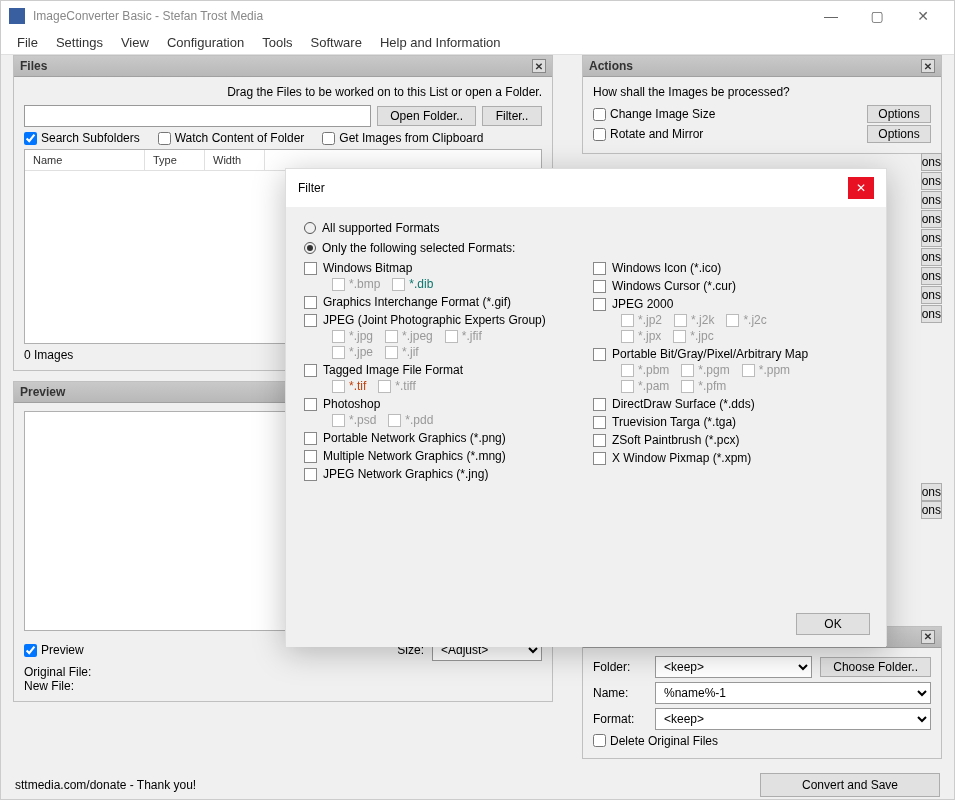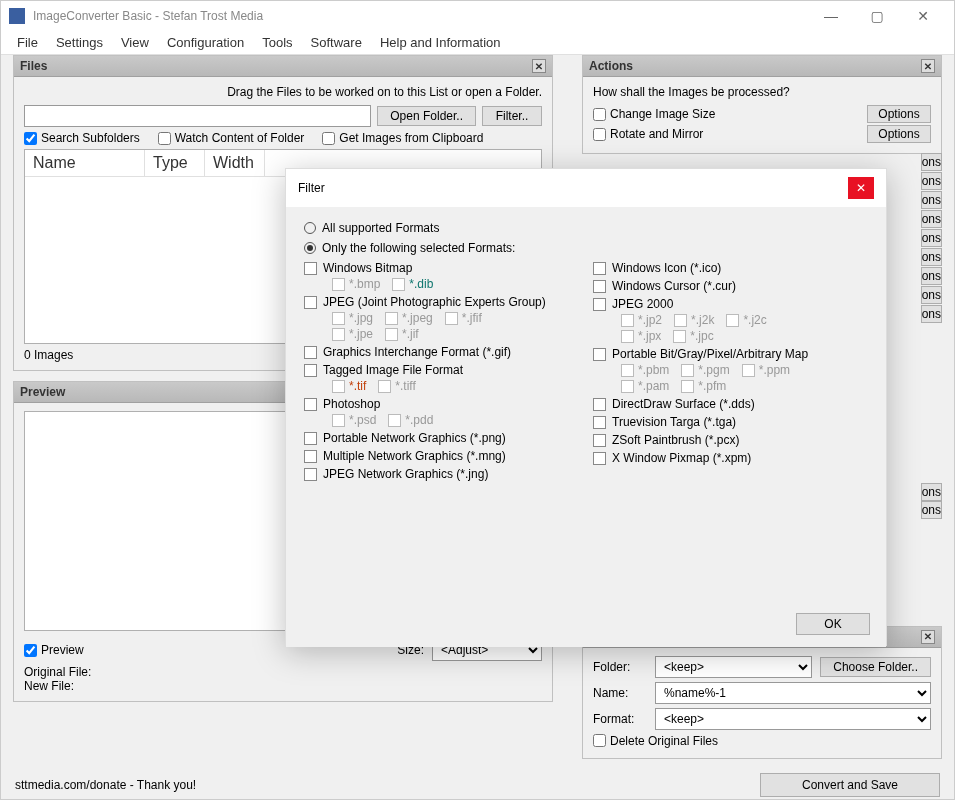--- a/index.html
+++ b/index.html
@@ -19,21 +19,21 @@
 .panel-body { padding: 8px 10px; }
 .left-col { position: absolute; left: 12px; top: 0; width: 540px; bottom: 0; }
 .right-col { position: absolute; right: 12px; top: 0; width: 360px; bottom: 0; }
 .btn { border: 1px solid #adadad; background: #e1e1e1; padding: 2px 12px; font-size: 12px; min-width:60px; text-align:center; display:inline-block; }
 input[type=text], select { border: 1px solid #999; background: #fff; padding: 2px 4px; font-size: 12px; height: 22px; }
 .row { display: flex; align-items: center; gap: 6px; margin-bottom: 4px; }
 .checkbox { display: inline-flex; align-items: center; gap: 4px; }
 .checkbox input { margin:0; }
 .filelist { border: 1px solid #b0b0b0; background: #fff; height: 195px; width: 100%; }
 .filelist-header { display: flex; background: #fff; border-bottom: 1px solid #e0e0e0; }
-.filelist-header div { padding: 4px 8px; border-right: 1px solid #e0e0e0; font-size: 16px; color:#333;}
+.filelist-header div { padding: 4px 8px; border-right: 1px solid #e0e0e0; font-size: 11px; color:#333;}
 .preview-area { border: 1px solid #b0b0b0; background: #fff; height: 220px; }
 .footer { position: absolute; bottom: 0; left: 0; right: 0; height: 28px; display: flex; align-items: center; padding: 0 14px; background: #f0f0f0; justify-content: space-between;}
 .footer .btn { min-width: 180px; padding: 4px 12px;}
 .actions-row { display:flex; justify-content:space-between; align-items:center; margin-bottom:2px; }
 .opts-btn { border: 1px solid #adadad; background: #e1e1e1; width:64px; text-align:center; font-size:12px; padding:1px 0;}
 .saving-row { display:flex; align-items:center; gap:8px; margin-bottom:4px;}
 .saving-row label { width:54px; }
 .saving-row select, .saving-row input[type=text] { flex:1; }
 
 
@@ -243,20 +243,26 @@
                 </span>
                 <span class="ext">
                   <span class="cb disabled"></span>
                   <span style="color:#0f766e">*.dib</span>
                 </span>
               </div>
             </div>
             <div class="fmt-item">
               <div class="main">
                 <span class="cb"></span>
+                <span>Graphics Interchange Format (*.gif)</span>
+              </div>
+            </div>
+            <div class="fmt-item">
+              <div class="main">
+                <span class="cb"></span>
                 <span>JPEG (Joint Photographic Experts Group)</span>
               </div>
               <div class="exts">
                 <span class="ext">
                   <span class="cb disabled"></span>
                   <span style="color:#999">*.jpg</span>
                 </span>
                 <span class="ext">
                   <span class="cb disabled"></span>
                   <span style="color:#999">*.jpeg</span>
@@ -268,26 +274,20 @@
               </div>
               <div class="exts">
                 <span class="ext">
                   <span class="cb disabled"></span>
                   <span style="color:#999">*.jpe</span>
                 </span>
                 <span class="ext">
                   <span class="cb disabled"></span>
                   <span style="color:#999">*.jif</span>
                 </span>
-              </div>
-            </div>
-            <div class="fmt-item">
-              <div class="main">
-                <span class="cb"></span>
-                <span>Graphics Interchange Format (*.gif)</span>
               </div>
             </div>
             <div class="fmt-item">
               <div class="main">
                 <span class="cb"></span>
                 <span>Tagged Image File Format</span>
               </div>
               <div class="exts">
                 <span class="ext">
                   <span class="cb disabled"></span>

